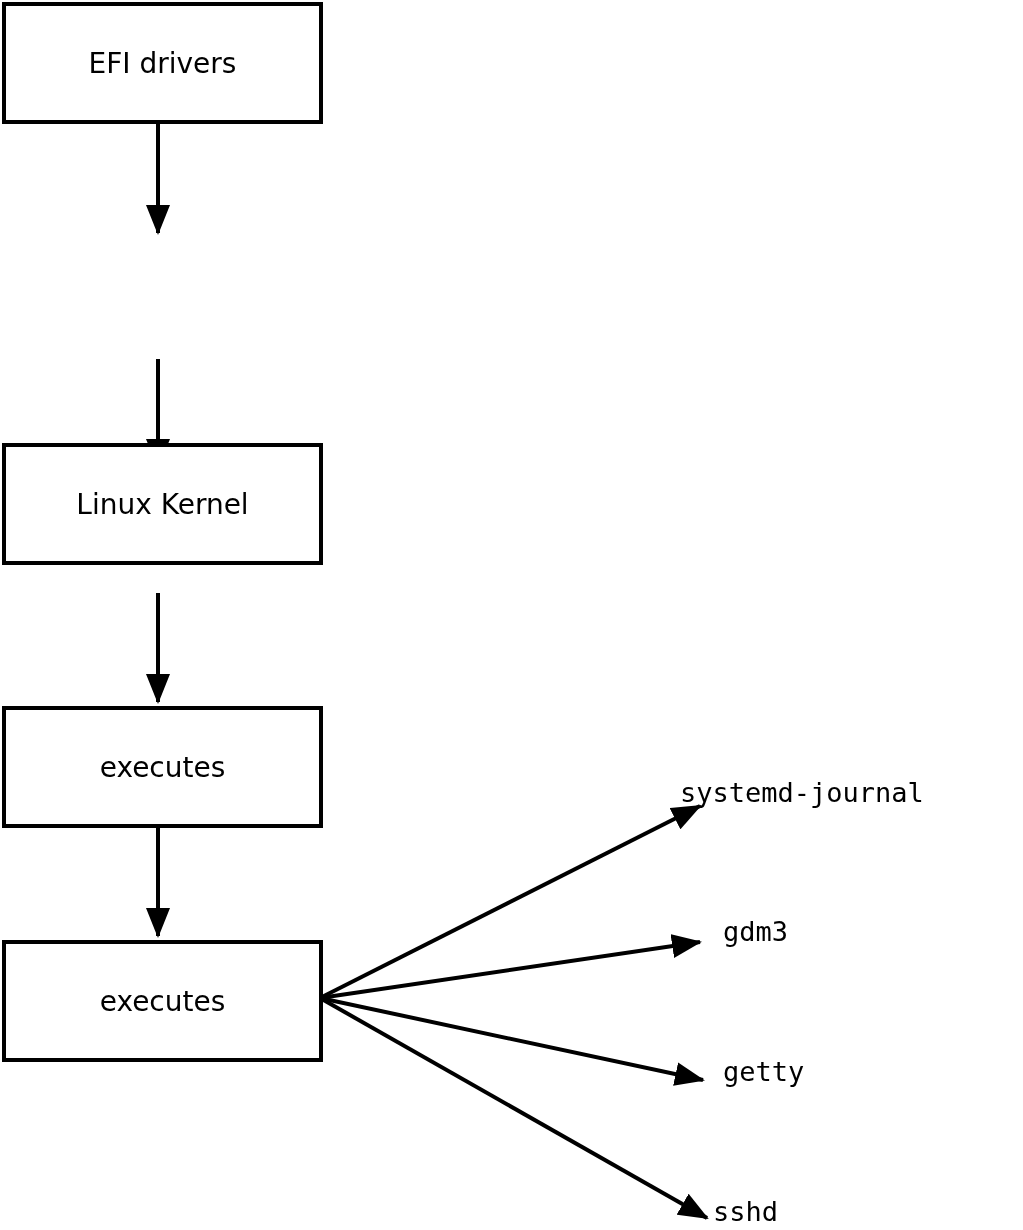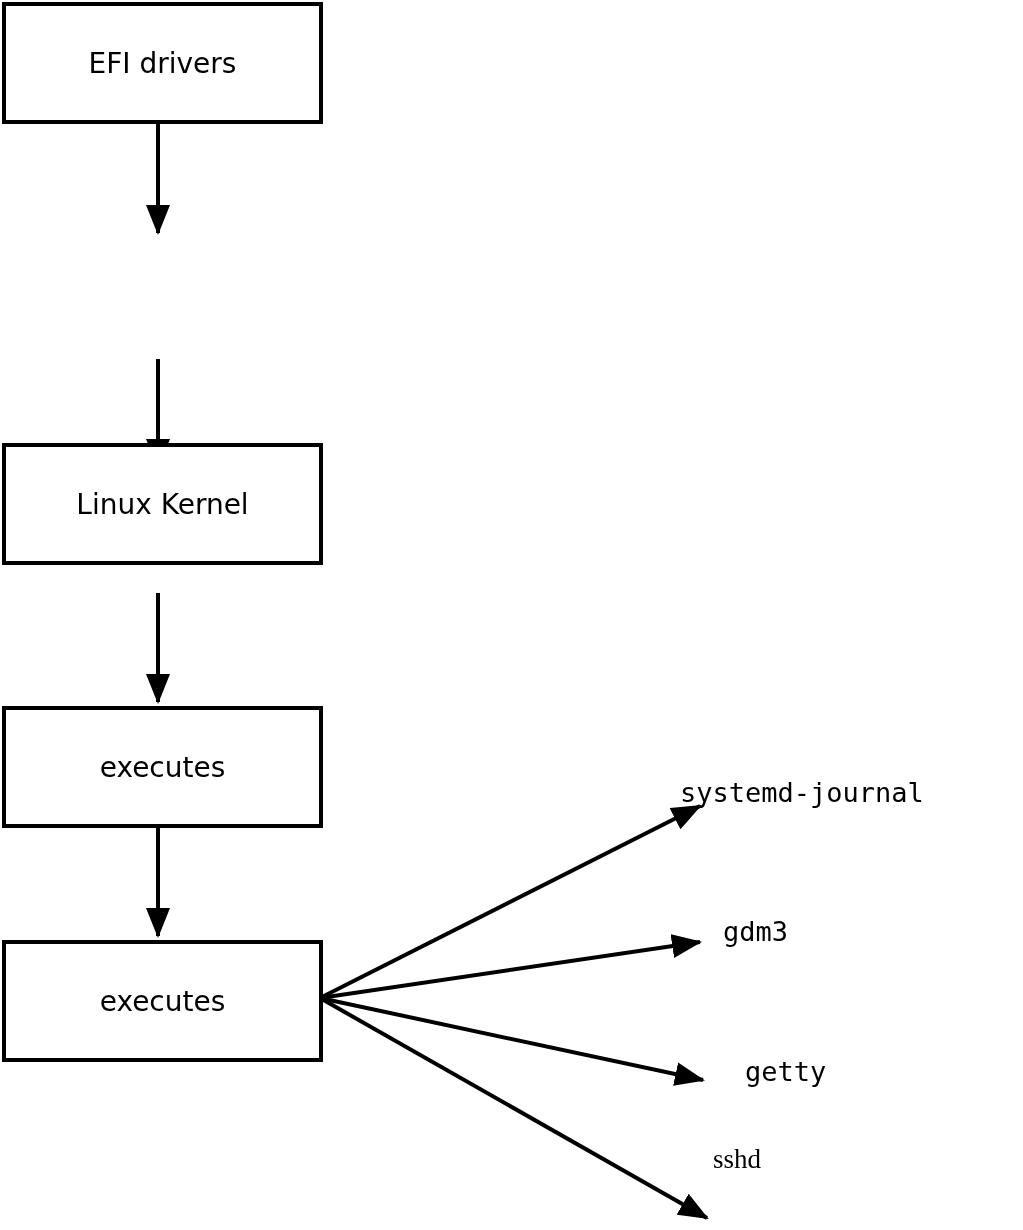--- a/index.html
+++ b/index.html
@@ -49,22 +49,22 @@
   }
   .target-label {
     position: absolute;
     font-family: "DejaVu Sans Mono", "Liberation Mono", monospace;
     font-size: 27px;
     color: #000000;
     white-space: nowrap;
   }
   .target-journal { left: 680px; top: 777px; }
   .target-gdm3    { left: 723px; top: 916px; text-align: center; }
-  .target-getty   { left: 723px; top: 1056px; margin-left: 22px; }
-  .target-sshd    { left: 713px; top: 1144px; font-family: Liberation Serif, serif; }
+  .target-getty   { left: 723px; top: 1056px; }
+  .target-sshd    { left: 713px; top: 1196px; }
 
   .box-efi        { top: 2px;   }
   .box-bootloader { top: 237px; }
   .box-kernel     { top: 443px; }
   .box-initramfs  { top: 706px; }
   .box-systemd    { top: 940px; }
 </style>
 </head>
 <body>
 

